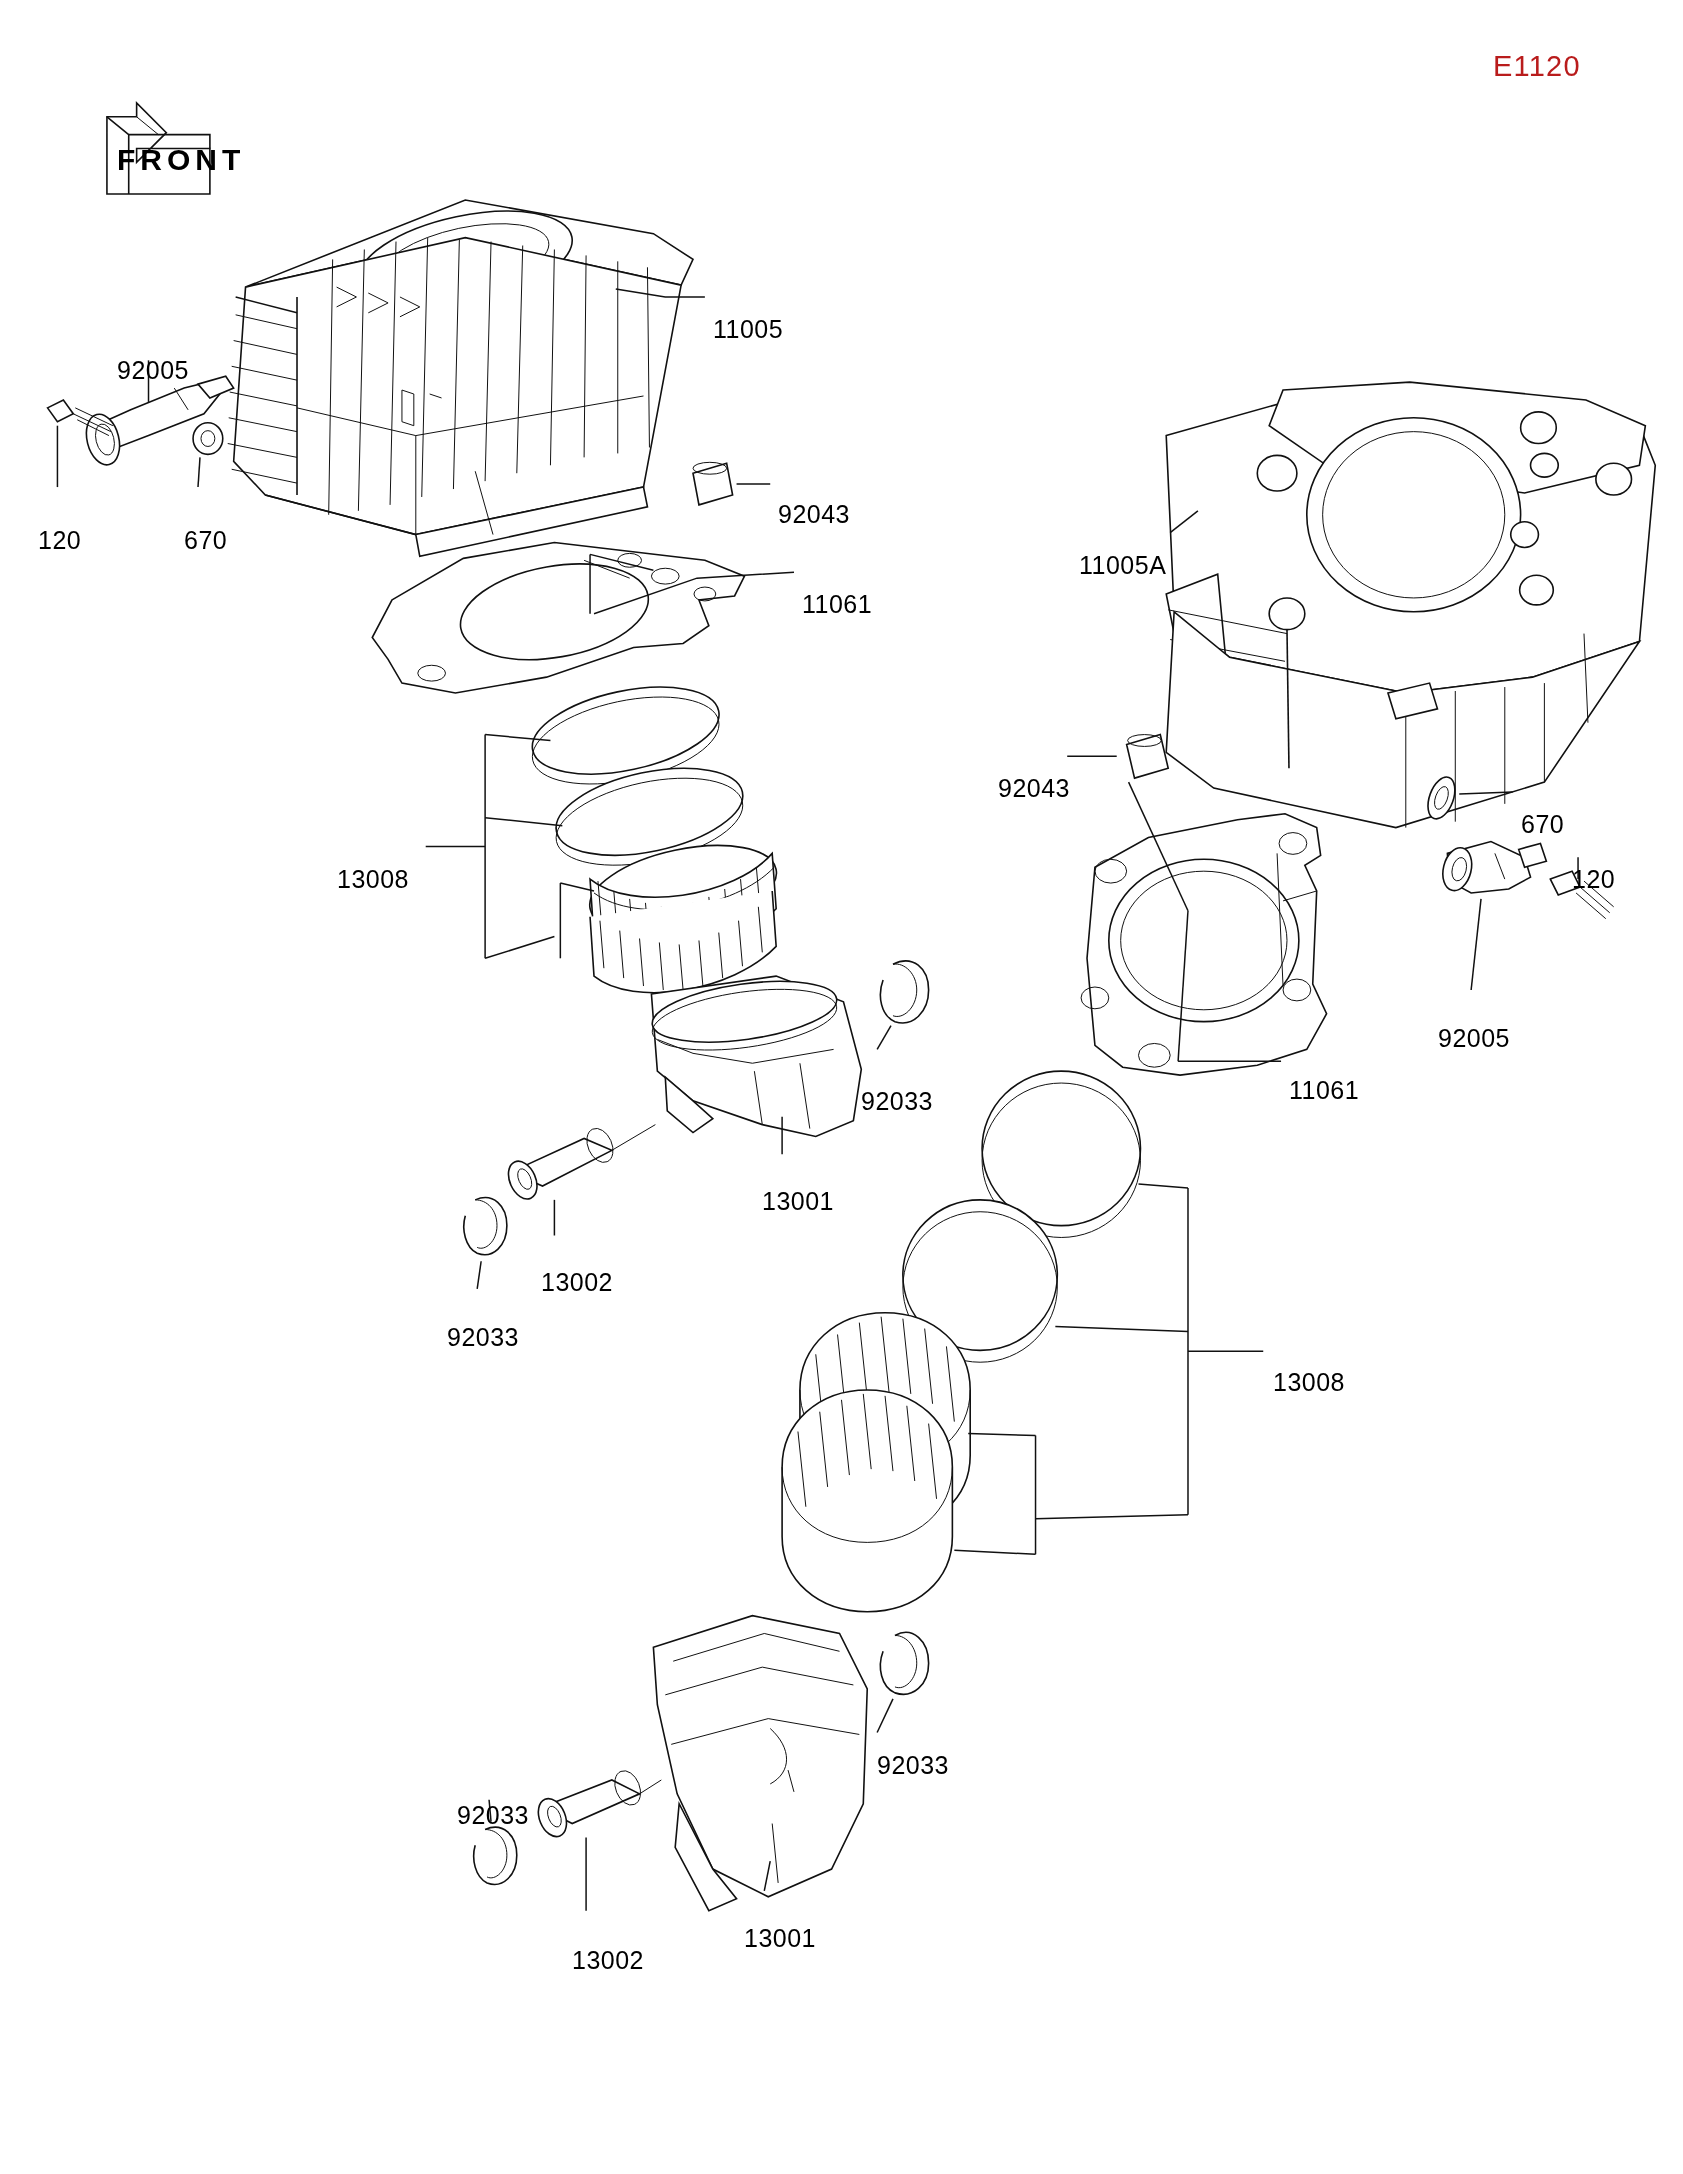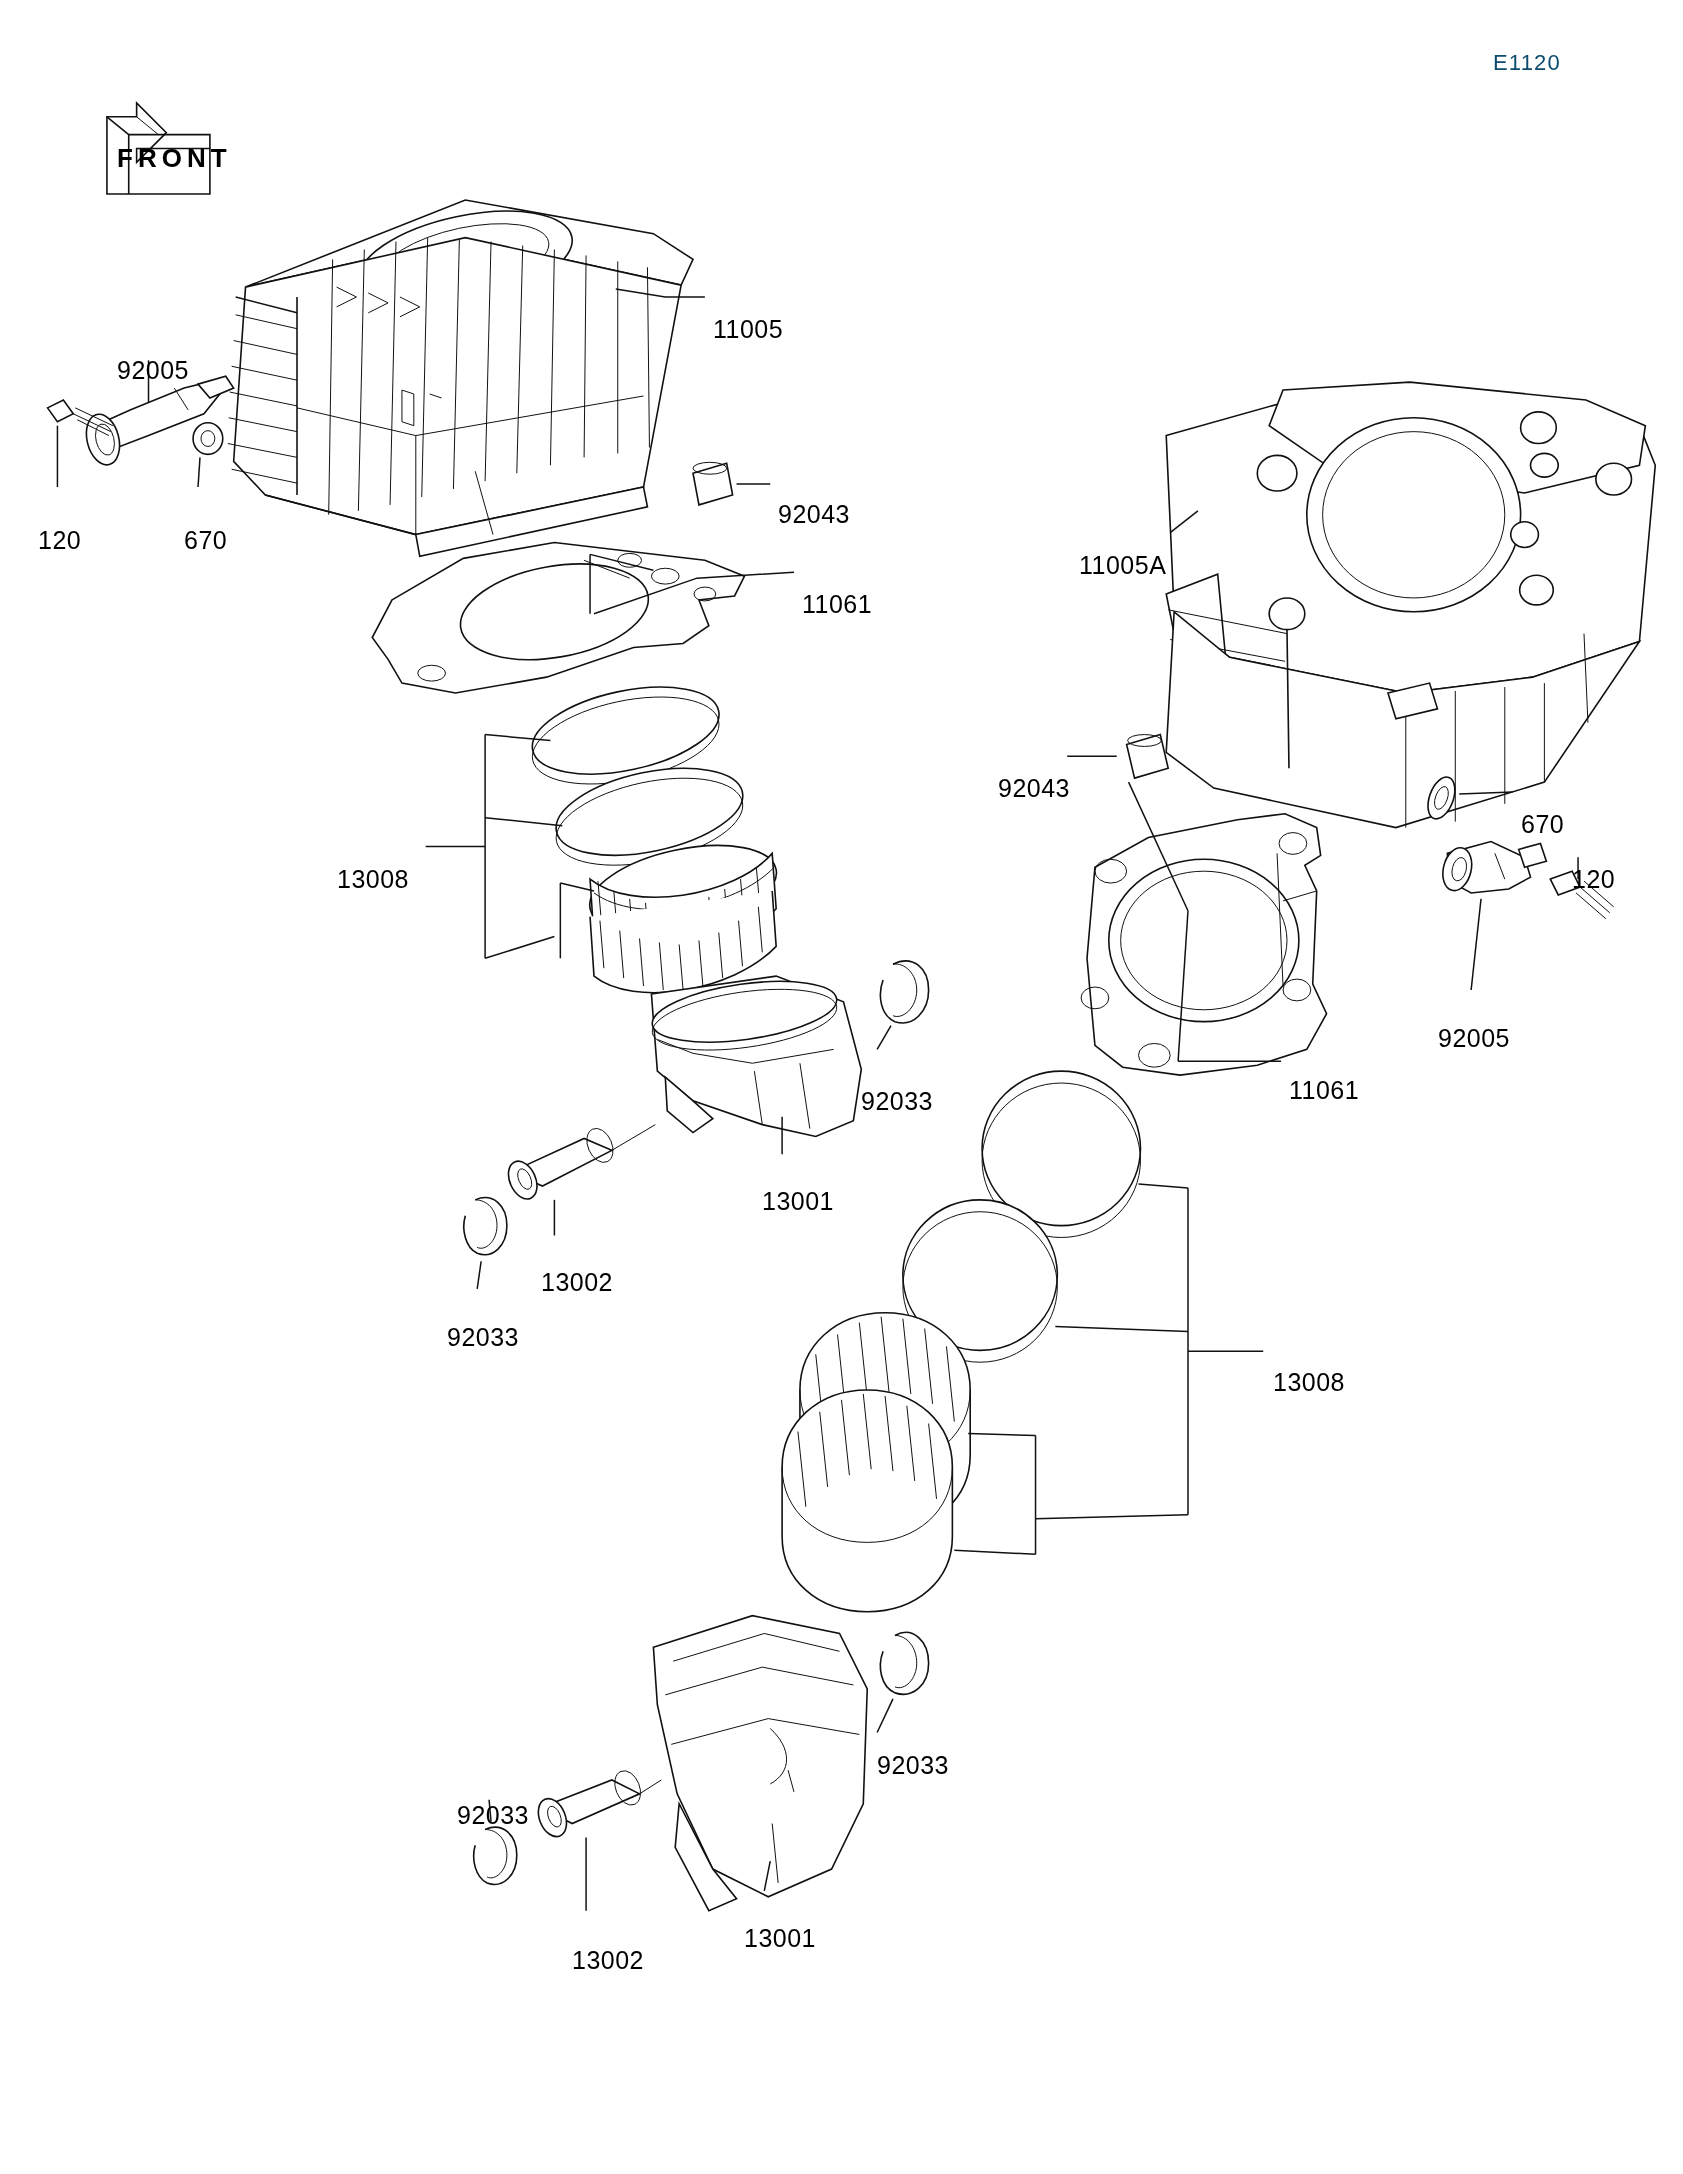--- a/index.html
+++ b/index.html
@@ -22,37 +22,37 @@
     position: absolute;
     font-family: "Liberation Sans", sans-serif;
     font-size: 25px;
     letter-spacing: 0.5px;
     color: #000000;
     white-space: nowrap;
     margin-top: 32px;
   }
   .diagram-code {
     position: absolute;
-    font-size: 22px;
+    font-size: 29px;
     letter-spacing: 1.2px;
-    color: #0c4a6e;
+    color: #b91c1c;
     white-space: nowrap;
   }
   #front-marker {
     position: absolute;
     left: 77px;
     top: 107px;
     width: 129px;
     height: 87px;
   }
   #front-marker .fm-text {
     position: absolute;
     left: 40px;
     top: 36px;
-    font-size: 26px;
+    font-size: 30px;
     letter-spacing: 5px;
     font-weight: 600;
     color: #000000;
   }
   svg.art {
     position: absolute;
     left: 0;
     top: 0;
     width: 1683px;
     height: 2174px;

